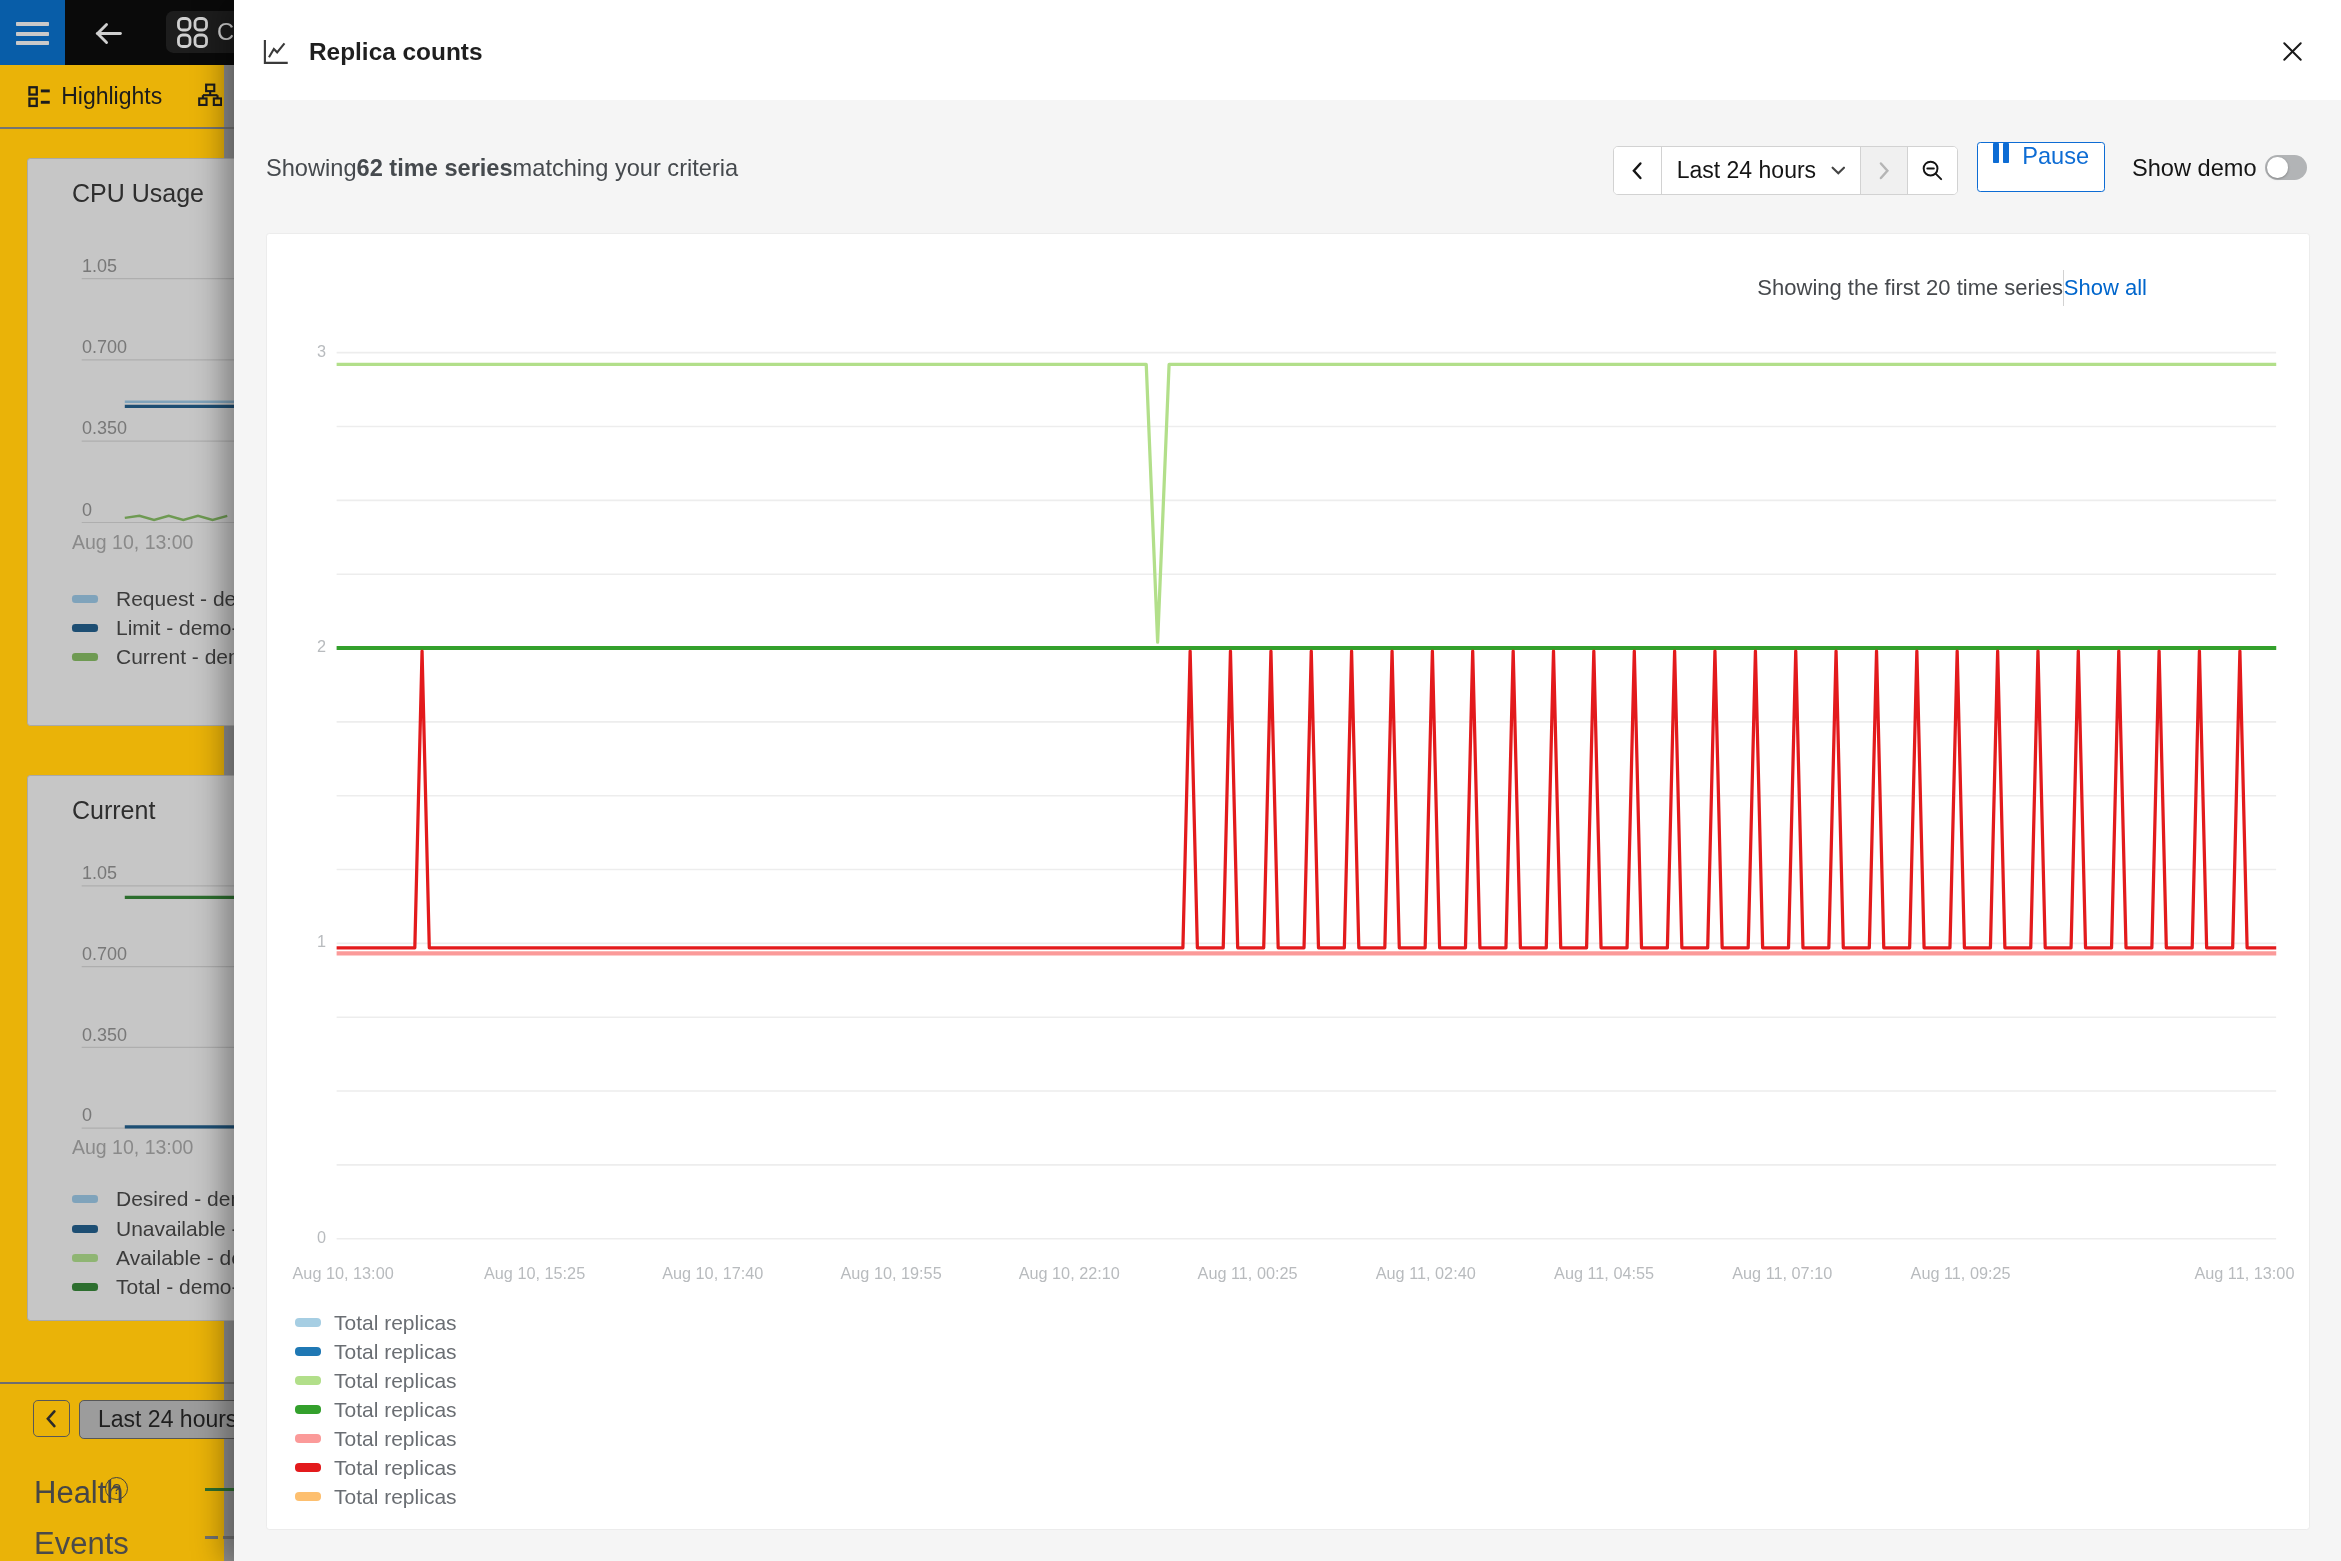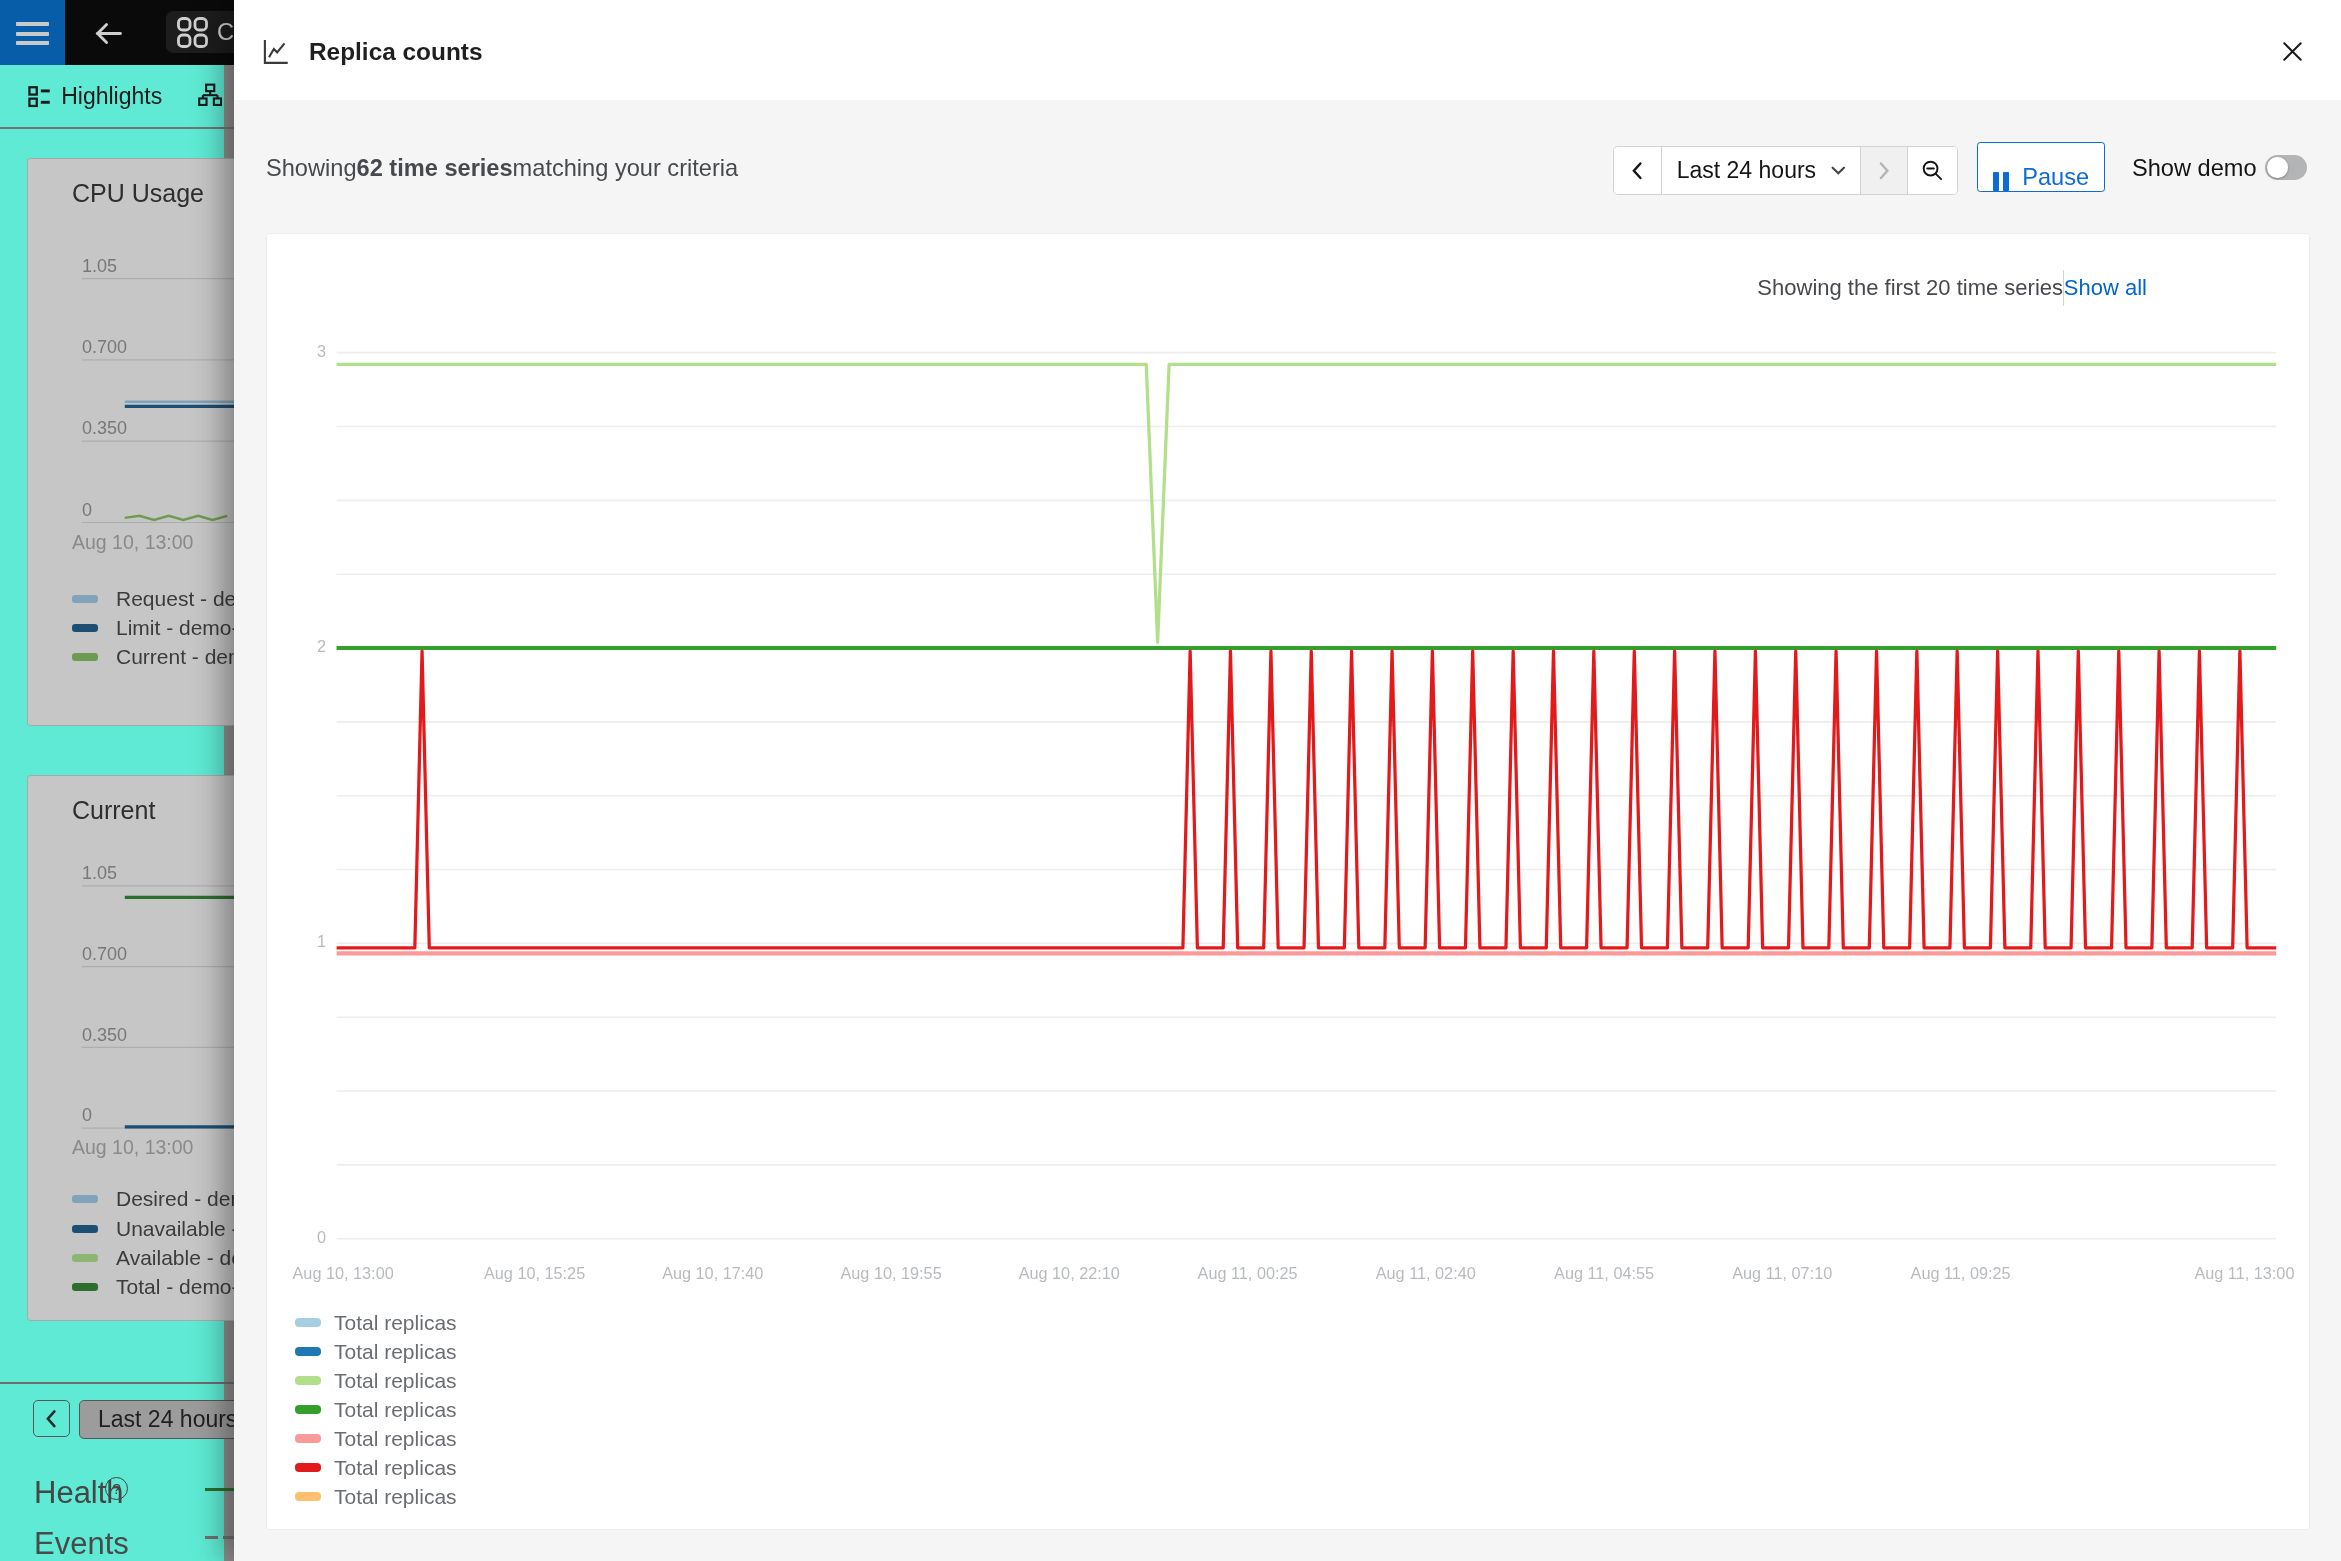--- a/index.html
+++ b/index.html
@@ -9,21 +9,21 @@
     -webkit-font-smoothing:antialiased;
   }
   
   #bg-layer{position:absolute;left:0;top:0;width:234px;height:1561px;overflow:hidden;}
   #masthead{position:absolute;left:0;top:0;width:234px;height:65px;background:#0a0a0a;}
   #menu-btn{position:absolute;left:0;top:0;width:65px;height:65px;background:#085da8;}
   #menu-btn .bar{position:absolute;left:16.3px;width:33px;height:4.1px;background:#c9c9c9;border-radius:0.8px;}
   #back-btn{position:absolute;left:91px;top:18px;width:36px;height:31px;color:#cfcfcf;}
   #app-tab{position:absolute;left:166px;top:11.4px;width:89px;height:42px;background:#1d1d1d;border-radius:7.3px;display:flex;align-items:center;}
   #app-tab .c-label{color:#d6d6d6;font-size:23.6px;margin-left:8.1px;}
-  #sidebar{position:absolute;left:0;top:65px;width:224px;height:1496px;background:#5eead4;}
+  #sidebar{position:absolute;left:0;top:65px;width:224px;height:1496px;background:#eab308;}
   .sb-tabs{position:absolute;left:0;top:0;width:234px;height:62px;}
   .sb-tab{position:absolute;display:flex;align-items:center;gap:9.8px;color:#1c1c1c;font-size:23px;}
   .sb-divider{position:absolute;left:0;top:62px;width:234px;height:1.6px;background:#747474;}
   .sb-card{position:absolute;left:27px;width:244px;background:#c6c6c6;border:0.8px solid #a9a9a9;border-radius:3.3px;overflow:hidden;}
   .sb-card .card-title{position:absolute;left:44px;top:19.5px;font-size:25px;font-weight:500;color:#2e2e2e;}
   .mini-ylabel{position:absolute;font-size:18px;color:#787878;}
   .mini-xlabel{position:absolute;left:44px;font-size:19.5px;color:#8a8a8a;}
   .mini-legend-row{position:absolute;left:44px;display:flex;align-items:center;gap:18px;white-space:nowrap;}
   .mini-swatch{width:26px;height:7.3px;border-radius:3.3px;flex:none;}
   .mini-legend-label{font-size:21px;color:#3c3c3c;}
@@ -45,21 +45,21 @@
   #summary{position:absolute;left:32px;top:145px;height:47px;display:flex;align-items:center;font-size:23.6px;color:#464a4e;}
   #summary b{font-weight:700;}
   
   #ctrl-group{position:absolute;left:1379px;top:146px;height:47px;display:flex;border:0.8px solid #d2d2d2;border-radius:4.9px;background:#ffffff;overflow:hidden;}
   .seg{display:flex;align-items:center;justify-content:center;height:100%;background:#ffffff;}
   .seg + .seg{border-left:0.8px solid #d2d2d2;}
   #seg-back{width:47px;}
   #seg-range{width:198px;gap:14.6px;font-size:23px;color:#151515;}
   #seg-fwd{width:46px;background:#f0f0f0;}
   #seg-zoom{width:49px;}
-  #pause-btn{position:absolute;left:1743px;top:142px;width:128px;height:50px;border:1.6px solid #0d6cd4;border-radius:3.3px;background:#fff;display:flex;align-items:flex-end;justify-content:center;gap:13px;box-sizing:border-box;}
+  #pause-btn{position:absolute;left:1743px;top:142px;width:128px;height:50px;border:1.6px solid #0d6cd4;border-radius:3.3px;background:#fff;display:flex;align-items:flex-start;justify-content:center;gap:13px;box-sizing:border-box;}
   #pause-btn span{color:#0d6cd4;font-size:23.6px;}
   .pause-bars{display:flex;gap:4.9px;}
   .pause-bars i{display:block;width:5.7px;height:19.5px;background:#0d6cd4;border-radius:0.8px;}
   #show-query-label{position:absolute;left:1898px;top:145px;height:47px;display:flex;align-items:center;font-size:23.6px;color:#151515;}
   #query-toggle{position:absolute;left:2031px;top:155px;width:42px;height:25px;background:#b2b4b6;border-radius:13px;}
   #query-toggle .knob{position:absolute;left:2.4px;top:2.4px;width:20.3px;height:20.3px;border-radius:50%;background:#fff;box-shadow:0 0.8px 2.4px rgba(0,0,0,.3);}
   
   #chart-card{position:absolute;left:32px;top:233px;width:2044px;height:1297px;background:#ffffff;border:0.8px solid #ececec;border-radius:3.3px;box-sizing:border-box;}
   #card-notice{position:absolute;right:162px;top:32px;height:44px;display:flex;align-items:center;}
   #notice-text{font-size:22px;color:#46494d;}

